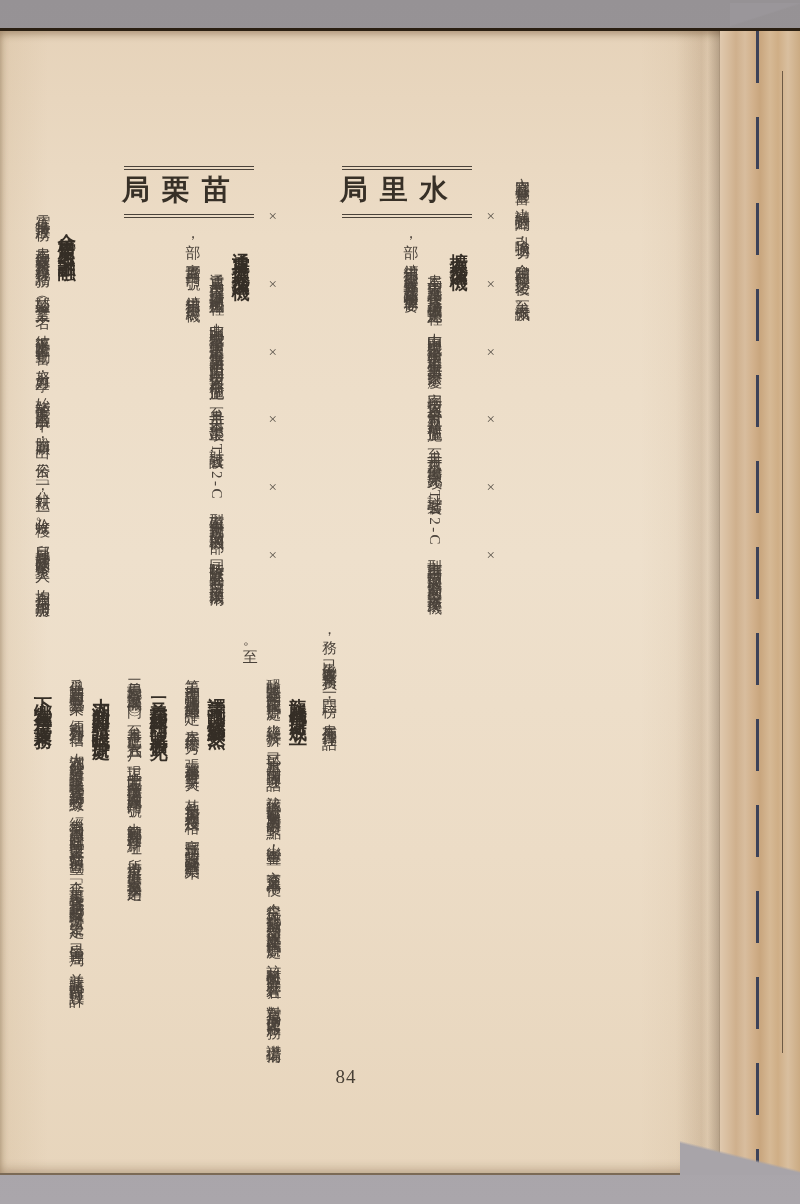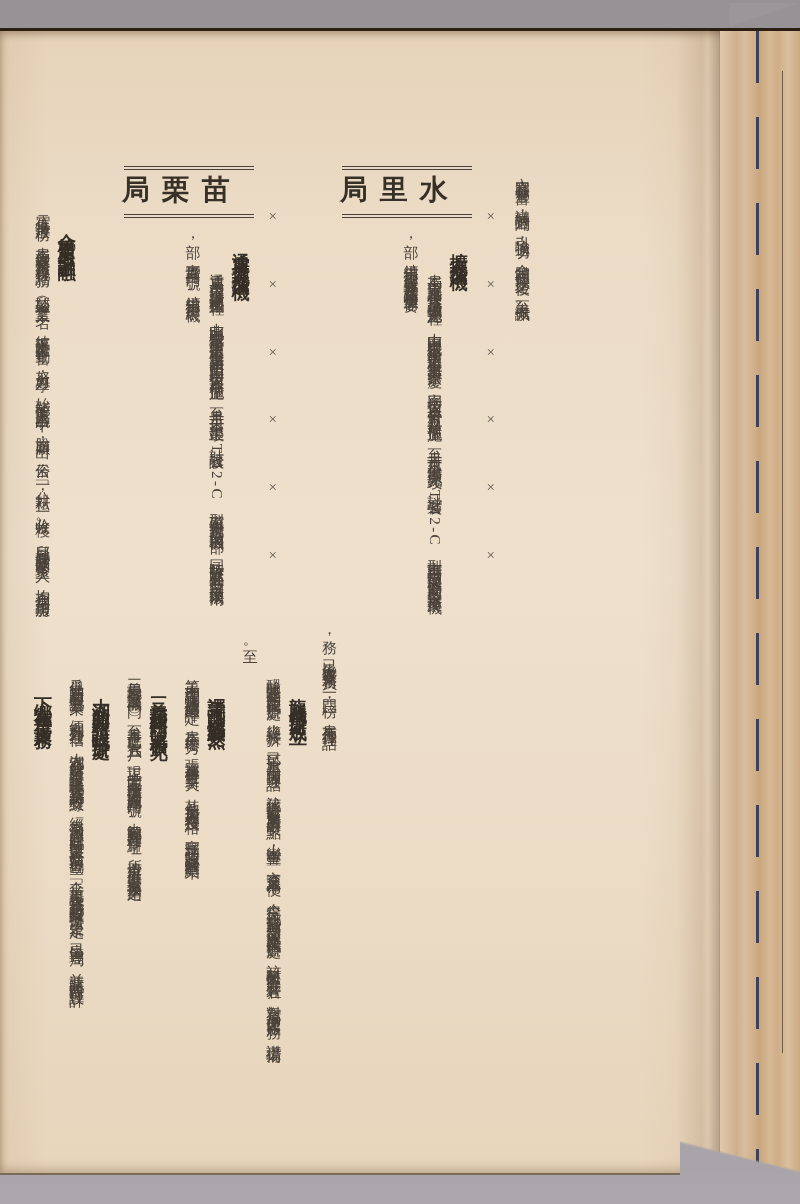--- a/index.html
+++ b/index.html
@@ -136,20 +136,21 @@
       <div class="article">
         <h3>大湖新開村請設代辦處</h3>
         <p>爲促進新開村地方繁榮，便利對外通信，大湖鄉公所聲請架設至該地長途電話鄉村支線。經本局派員會同北區段苗栗工務站前往勘查，合乎「架設長途電話鄉村支線辦法」之規定，已呈管理局，並請北區段前往設計。</p>
       </div>
 
       <div class="article art-last">
         <h3>下鄉宣傳電信業務</h3>
       </div>
     </div>
 
+    <div class="pageno">84</div>
   </div>
 
   <div class="fore-edge">
     <div class="edge-line-navy"></div>
     <div class="edge-line-brown"></div>
     <div class="corner-tr"></div>
     <div class="corner-br"></div>
   </div>
 </div>
 

